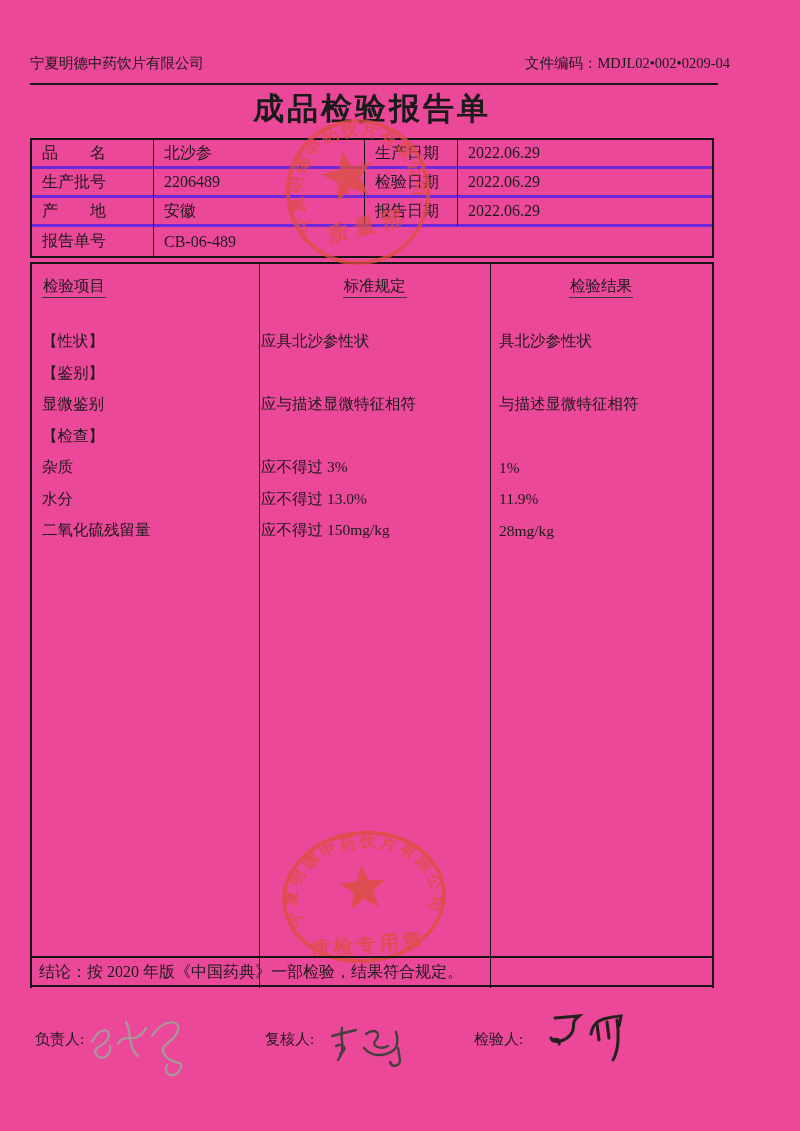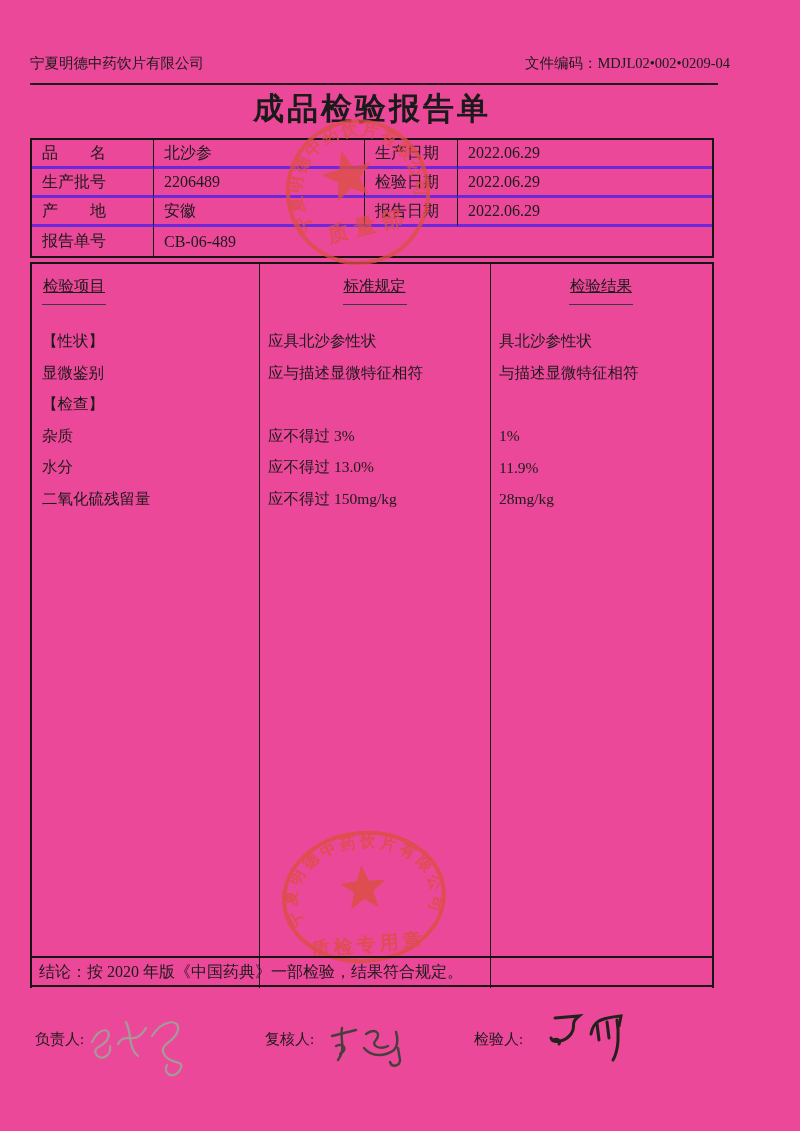--- a/index.html
+++ b/index.html
@@ -19,24 +19,24 @@
   .bb{border-bottom:3px solid #6d28d9;}
   .span3{grid-column:2/5;}
 
   
   .t2{position:absolute;left:30px;top:262px;width:684px;height:726px;border:2px solid #151515;border-bottom:none;box-sizing:border-box;font-size:15.5px;}
   .t2-vline{position:absolute;top:0;width:1px;height:100%;background:#151515;}
   .v1{left:227px;} .v2{left:458px;}
   .t2-head{display:flex;height:62px;padding-top:12px;box-sizing:border-box;}
   .t2-row{display:flex;height:31.5px;align-items:center;}
   .cc1{flex:0 0 227px;padding-left:10px;box-sizing:border-box;}
-  .cc2{flex:0 0 231px;padding-left:9px;box-sizing:border-box;}
+  .cc2{flex:0 0 231px;padding-left:2px;box-sizing:border-box;}
   .cc3{flex:1;padding-left:9px;box-sizing:border-box;}
   .t2-head .cc2,.t2-head .cc3{text-align:center;padding-left:0;}
-  .hul{border-bottom:1px solid #3a3a3a;padding:0 1px 10px;text-decoration:underline;}
+  .hul{border-bottom:1px solid #3a3a3a;padding:0 1px 3px;}
 
   
   .concl{position:absolute;left:30px;top:956px;width:684px;height:31px;border:2px solid #151515;box-sizing:border-box;
          line-height:27px;padding-left:7px;font-size:16px;white-space:nowrap;}
   .sigrow{position:absolute;left:30px;top:1030px;width:700px;height:60px;font-size:15px;}
   .siglabel{position:absolute;top:0;}
   .sl1{left:5px;} .sl2{left:235px;} .sl3{left:444px;}
   .sig-svg{position:absolute;}
   .sig1{left:52px;top:-16px;} .sig2{left:298px;top:-12px;} .sig3{left:515px;top:-20px;}
 
@@ -82,20 +82,25 @@
     <div class="t2-vline v2"></div>
     <div class="t2-head">
       <div class="cc1"><span class="hul">检验项目</span></div>
       <div class="cc2"><span class="hul">标准规定</span></div>
       <div class="cc3"><span class="hul">检验结果</span></div>
     </div>
     <div class="t2-row">
       <div class="cc1">【性状】</div>
       <div class="cc2">应具北沙参性状</div>
       <div class="cc3">具北沙参性状</div>
+    </div>
+    <div class="t2-row">
+      <div class="cc1">【鉴别】</div>
+      <div class="cc2"></div>
+      <div class="cc3"></div>
     </div>
     <div class="t2-row">
       <div class="cc1">显微鉴别</div>
       <div class="cc2">应与描述显微特征相符</div>
       <div class="cc3">与描述显微特征相符</div>
     </div>
     <div class="t2-row">
       <div class="cc1">【检查】</div>
       <div class="cc2"></div>
       <div class="cc3"></div>

